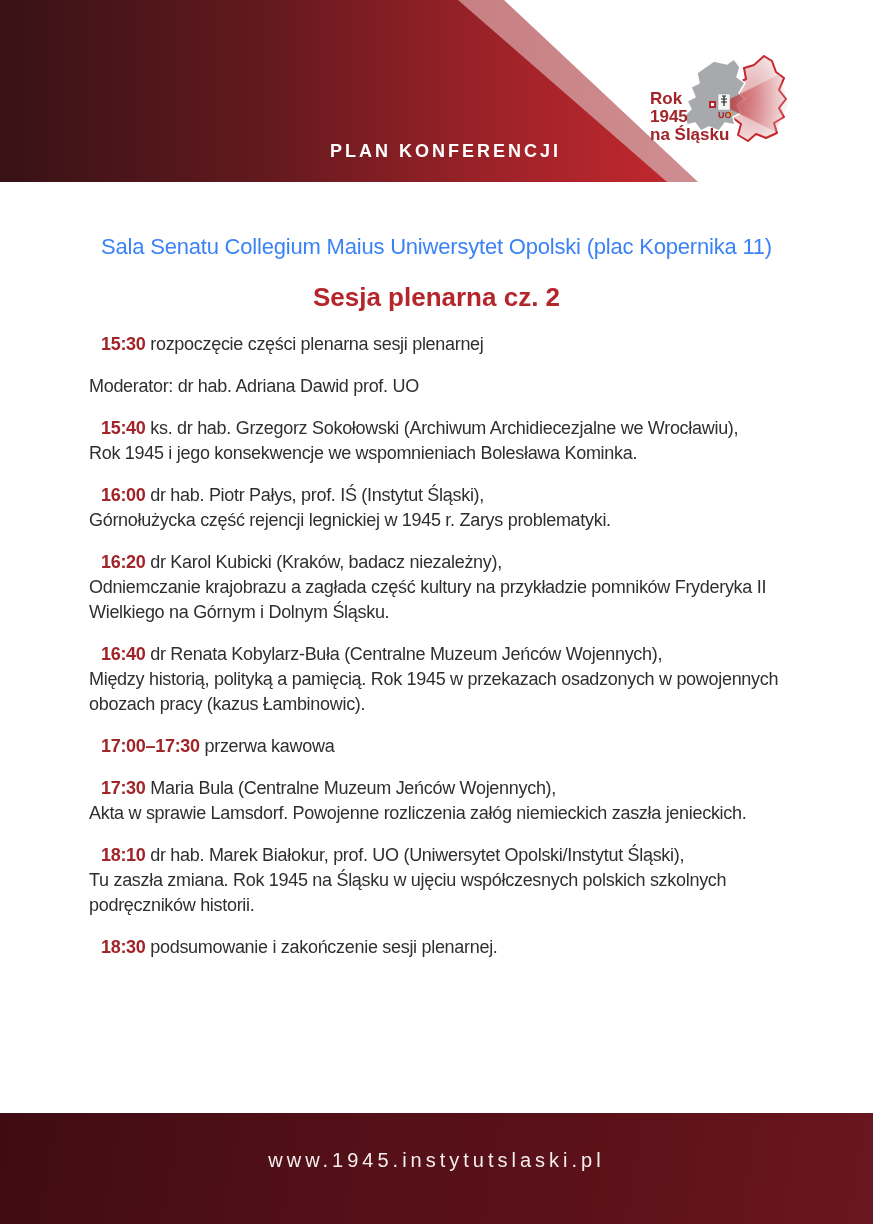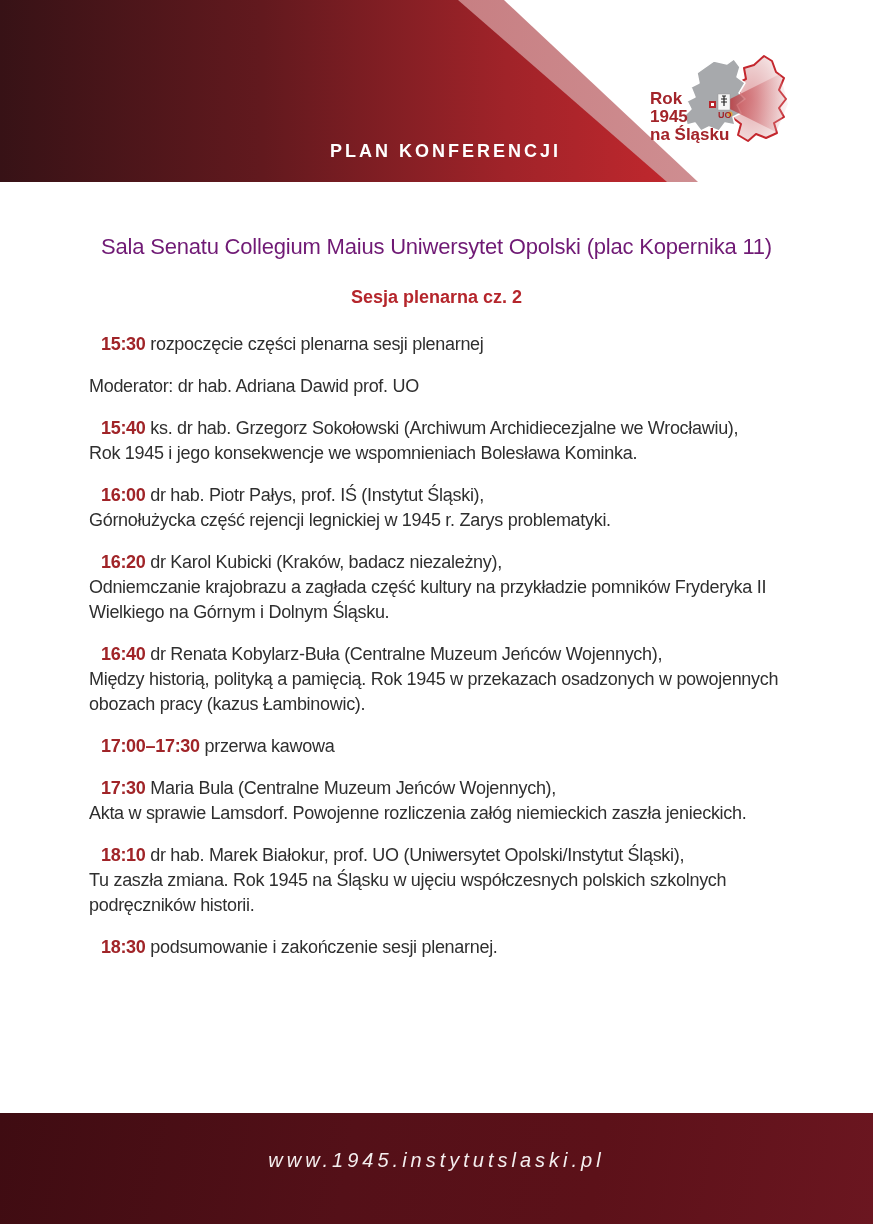--- a/index.html
+++ b/index.html
@@ -51,30 +51,30 @@
   
   .content{
     position:absolute;top:182px;left:0;width:873px;
   }
   .inner{
     width:695px;margin:0 auto;
   }
   .venue-title{
     margin-top:52px;
     text-align:center;
-    color:#701a75;
+    color:#3b82f6;
     font-size:22px;font-weight:400;
     letter-spacing:-0.2px;
     line-height:26px;
   }
   .session-title{
     margin-top:24px;margin-bottom:22px;
     text-align:center;
     color:#b5262c;
-    font-size:18px;font-weight:700;
+    font-size:26px;font-weight:700;
     line-height:26px;
   }
   .entry{
     margin:0 0 17px 0;
     color:#2f2f2f;
     font-size:18px;
     letter-spacing:-0.3px;
     line-height:25px;
   }
   .entry .time{
@@ -88,21 +88,20 @@
     position:absolute;left:0;top:1113px;width:873px;height:111px;
     background:linear-gradient(100deg,#3f0c12 0%,#541018 40%,#5c1119 68%,#6b1620 100%);
     display:flex;align-items:center;justify-content:center;
   }
   .footer-url{
     margin-bottom:16px;
     color:#f4eeee;
     font-size:20px;font-weight:400;
     letter-spacing:4px;
     white-space:nowrap;
-    font-style:italic;
   }
 </style>
 </head>
 <body>
 
 <div class="page">
 
   <div class="header">
     <div class="band-soft"></div>
     <div class="band-main"></div>

